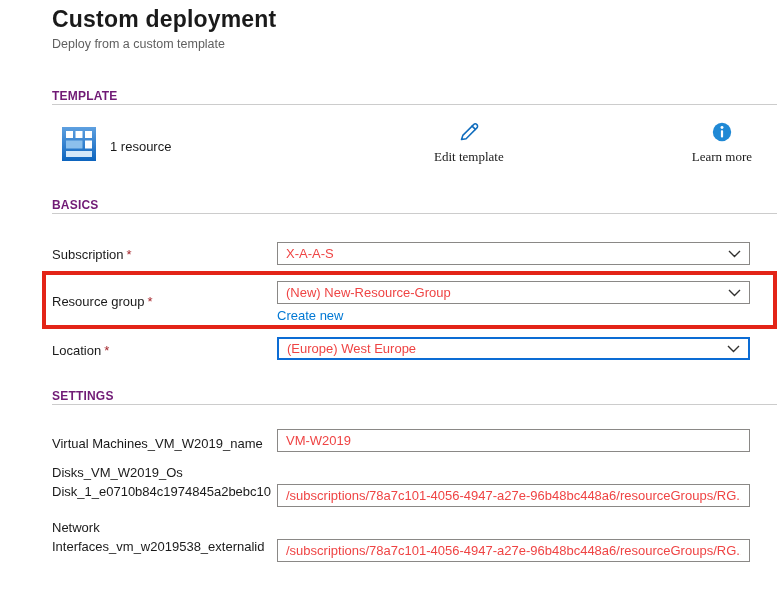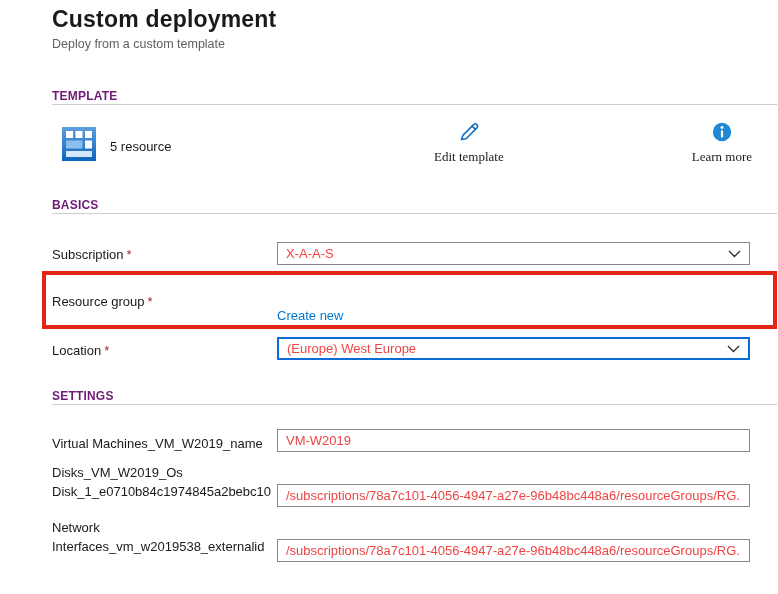--- a/index.html
+++ b/index.html
@@ -112,21 +112,21 @@
       </defs>
       <rect x="0" y="0" width="34" height="34" fill="url(#tplg)"></rect>
       <rect x="4" y="4" width="7" height="7" fill="#ffffff"></rect>
       <rect x="13.5" y="4" width="7" height="7" fill="#ffffff"></rect>
       <rect x="23" y="4" width="7" height="7" fill="#ffffff"></rect>
       <rect x="4" y="13.5" width="16.5" height="8" fill="#8cc0ec"></rect>
       <rect x="23" y="13.5" width="7" height="8" fill="#ffffff"></rect>
       <rect x="4" y="24" width="26" height="6" fill="#d4e8f9"></rect>
     </svg>
   </div>
-  <div class="tpl-count">5 resource</div>
+  <div class="tpl-count">1 resource</div>
 
   <div class="tpl-actions">
     <button class="tpl-action">
       <span class="a-icon">
         <svg width="24" height="24" viewBox="0 0 24 24" fill="none" stroke="#0f6cbd" stroke-width="1.5" stroke-linejoin="round" stroke-linecap="round">
           <path d="M4.5 19.5 L5.8 15.4 L16.6 4.6 a2.3 2.3 0 0 1 3.3 3.3 L9.1 18.7 L4.5 19.5 Z"></path>
           <path d="M15.1 6.1 l3.3 3.3"></path>
         </svg>
       </span>
       <span class="a-label">Edit template</span>
@@ -153,20 +153,28 @@
     <span class="chevron">
       <svg width="13" height="8" viewBox="0 0 13 8" fill="none" stroke="#323130" stroke-width="1.4">
           <path d="M1 1 L6.5 6.5 L12 1"></path>
         </svg>
     </span>
   </div>
 
   <div class="field-label lbl-resourcegroup">
     <span>Resource group</span><span class="req">*</span>
   </div>
+  <div class="control ctrl-resourcegroup">
+    <span class="value">(New) New-Resource-Group</span>
+    <span class="chevron">
+      <svg width="13" height="8" viewBox="0 0 13 8" fill="none" stroke="#323130" stroke-width="1.4">
+          <path d="M1 1 L6.5 6.5 L12 1"></path>
+        </svg>
+    </span>
+  </div>
   <a class="link-create" href="#">Create new</a>
 
   <div class="field-label lbl-location">
     <span>Location</span><span class="req">*</span>
   </div>
   <div class="control ctrl-location focused">
     <span class="value">(Europe) West Europe</span>
     <span class="chevron">
       <svg width="13" height="8" viewBox="0 0 13 8" fill="none" stroke="#323130" stroke-width="1.4">
           <path d="M1 1 L6.5 6.5 L12 1"></path>

